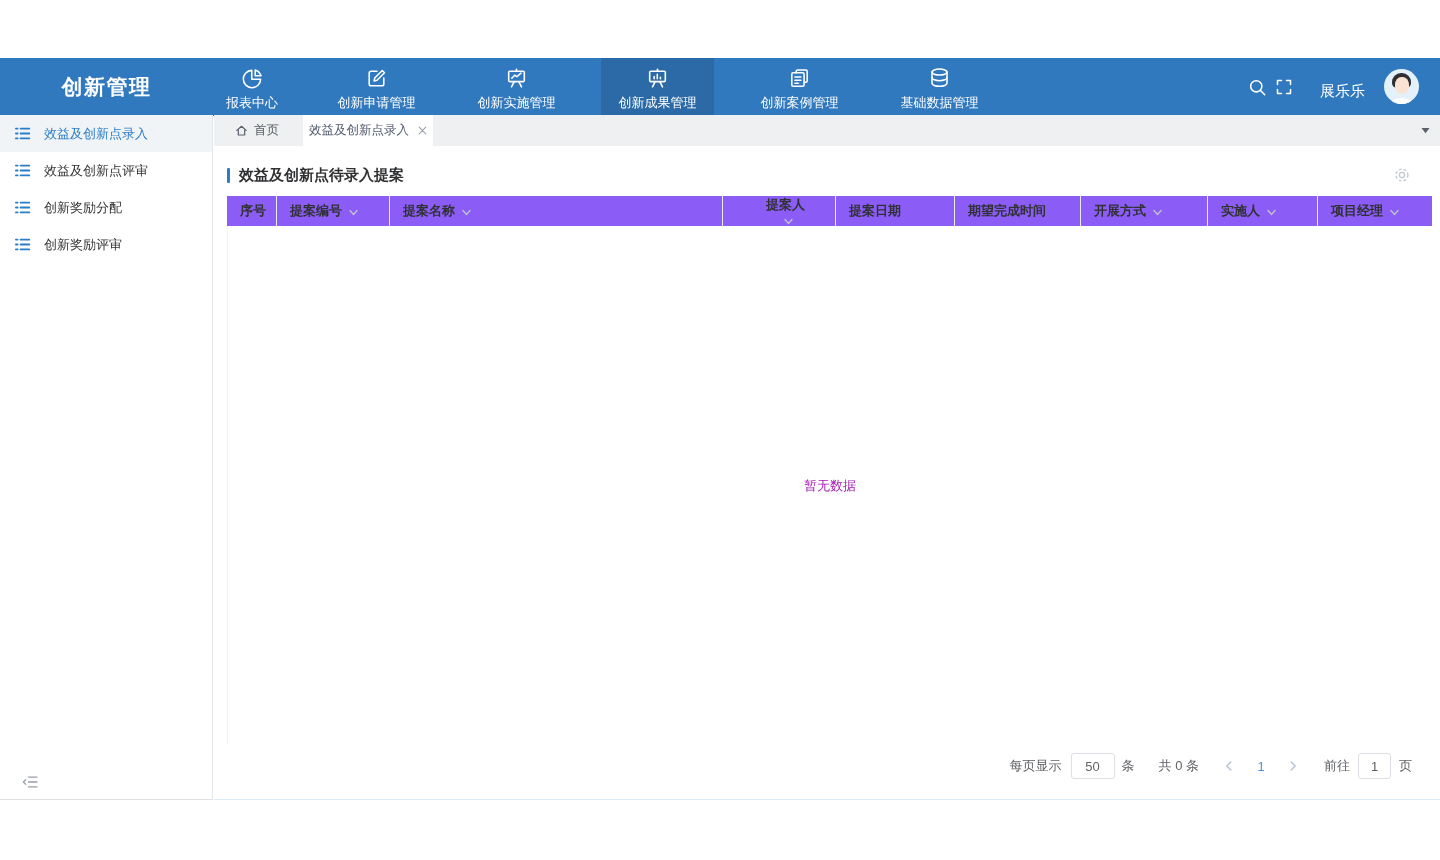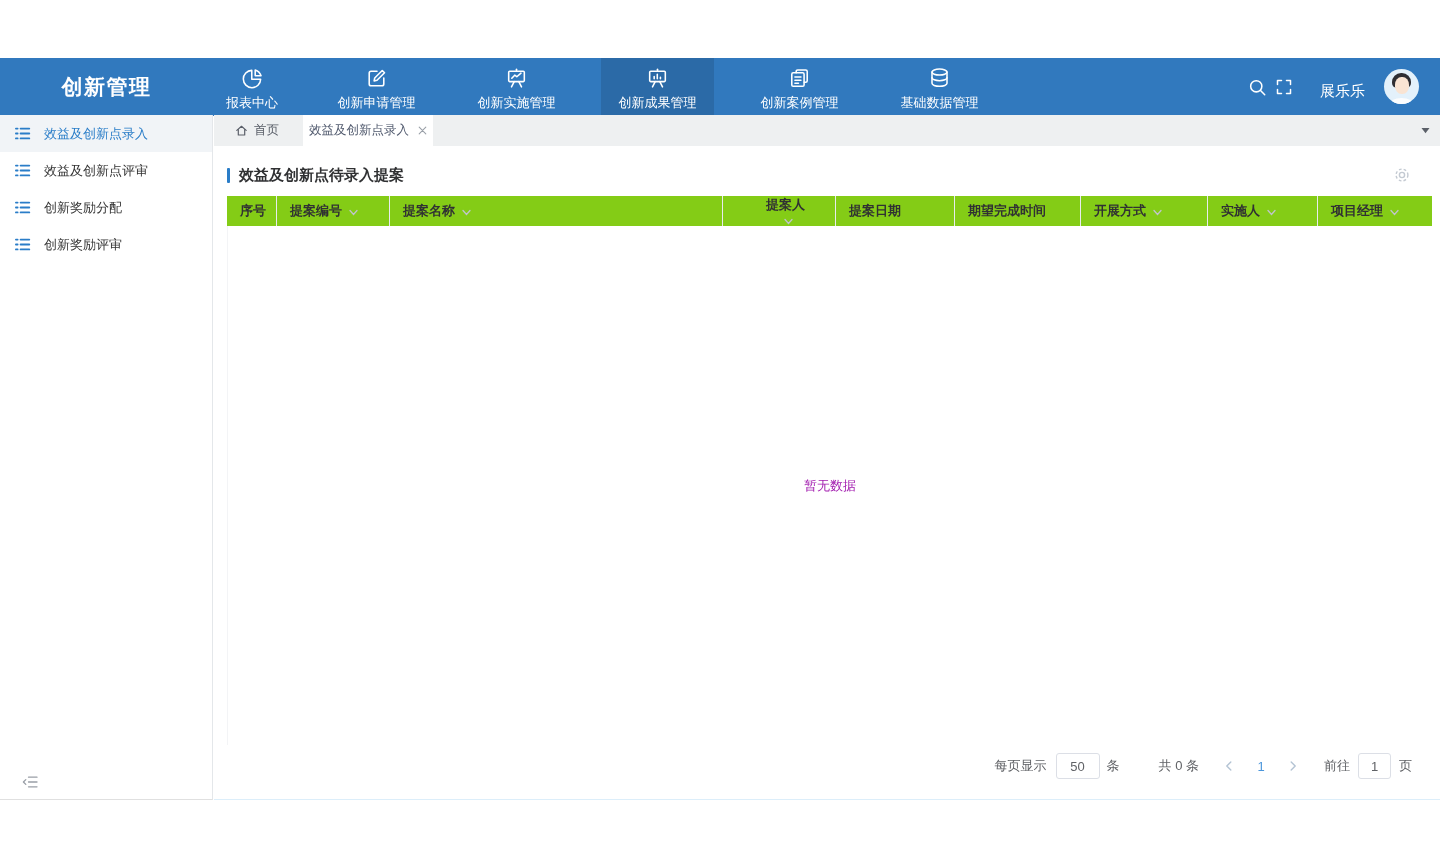--- a/index.html
+++ b/index.html
@@ -46,36 +46,36 @@
   .strip-caret { position:absolute; right:9px; top:11px; cursor:pointer; }
 
   
   .content { position:absolute; left:214px; top:146px; width:1226px; height:654px; background:#fff; border-bottom:1px solid #dceefa; }
   .title-row { position:absolute; left:13px; top:16px; width:1200px; height:26px; display:flex; align-items:center; }
   .title-bar { width:3px; height:15px; background:#2a7dc8; border-radius:1px; }
   .page-title { margin-left:9px; font-size:15px; font-weight:bold; color:#303133; }
   .gear-btn { position:absolute; right:16px; top:4px; cursor:pointer; }
 
   .table-wrap { position:absolute; left:13px; top:50px; width:1205px; }
-  .thead { display:flex; height:30px; background:#84cc16; }
+  .thead { display:flex; height:30px; background:#8b5cf6; }
   .th { display:flex; align-items:center; padding-left:13px; font-size:13px; font-weight:bold; color:#303133;
         border-right:1px solid #e8ebee; cursor:pointer; white-space:nowrap; }
   .th:last-child { border-right:none; }
   .th .caret { margin-left:6px; margin-top:2px; }
   .col-0 { width:50px; } .col-1 { width:113px; } .col-2 { width:333px; } .col-3 { width:113px;flex-direction:column; } .col-4 { width:119px; }
   .col-5 { width:126px; } .col-6 { width:127px; } .col-7 { width:110px; } .col-8 { width:114px; }
   .tbody { height:519px; display:flex; align-items:center; justify-content:center; border-left:1px solid #f3f4f6; }
   .empty-text { font-size:13px; color:#a21caf; }
 
   
   .pagination { position:absolute; right:28px; top:606px; height:28px; display:flex; align-items:center; font-size:13px; color:#606266; }
   .pg-input { width:44px; height:26px; border:1px solid #dcdfe6; border-radius:3px; text-align:center; font-size:13px; color:#606266;
               margin:0 7px 0 9px; outline:none; font-family:inherit; background:#fff; }
   .pg-input.goto { width:33px; margin:0 8px; }
-  .pg-total { margin-left:39px; }
+  .pg-total { margin-left:24px; }
   .pg-arrow { width:30px; height:28px; display:flex; align-items:center; justify-content:center; cursor:pointer; }
   .pg-arrow.prev { margin-left:15px; }
   .pg-page { width:34px; text-align:center; color:#4b96db; cursor:pointer; }
   .pg-goto { margin-left:16px; }
 </style>
 </head>
 <body>
 
 <div class="header">
   <div class="logo">创新管理</div>

